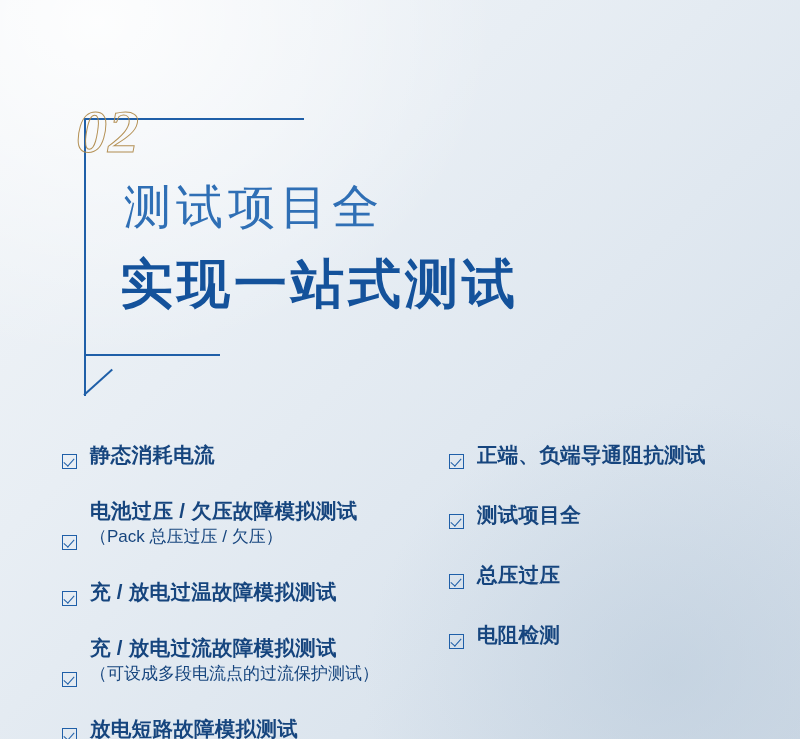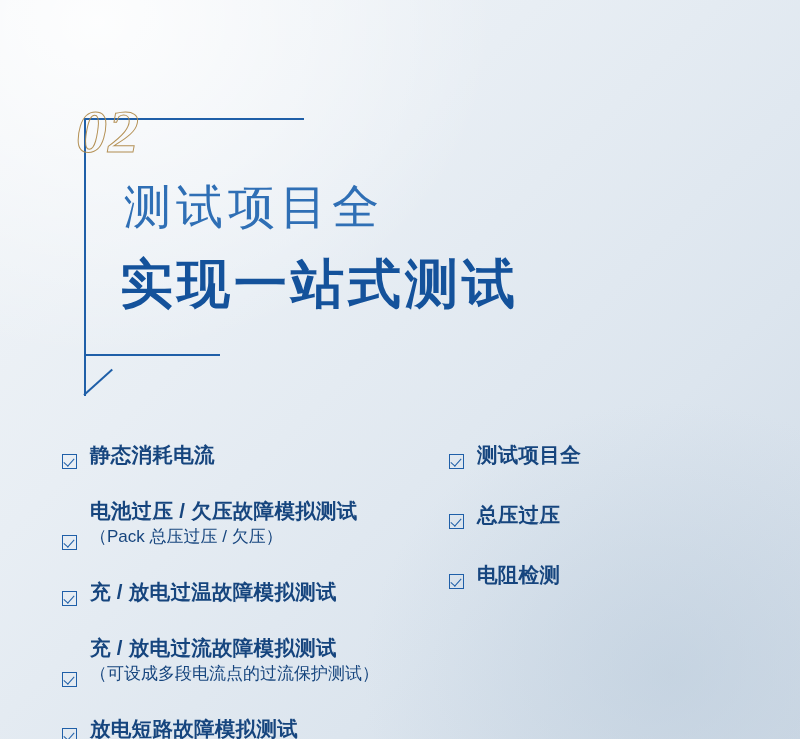--- a/index.html
+++ b/index.html
@@ -232,20 +232,24 @@
 
       <div class="item">
         <span class="check"></span>
         <span class="item-text">放电短路故障模拟测试</span>
       </div>
 
     </div>
 
     <div class="col right">
 
+      <div class="item">
+        <span class="check"></span>
+        <span class="item-text">正端、负端导通阻抗测试</span>
+      </div>
 
       <div class="item">
         <span class="check"></span>
         <span class="item-text">测试项目全</span>
       </div>
 
 
       <div class="item">
         <span class="check"></span>
         <span class="item-text">总压过压</span>

